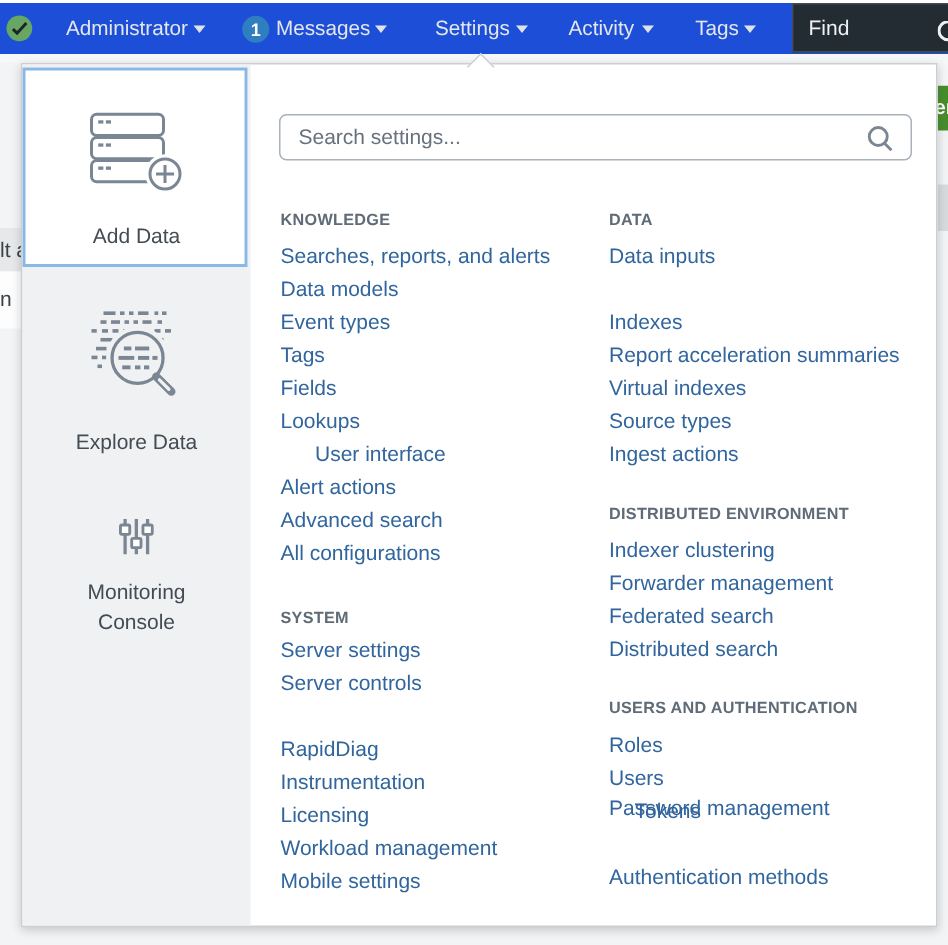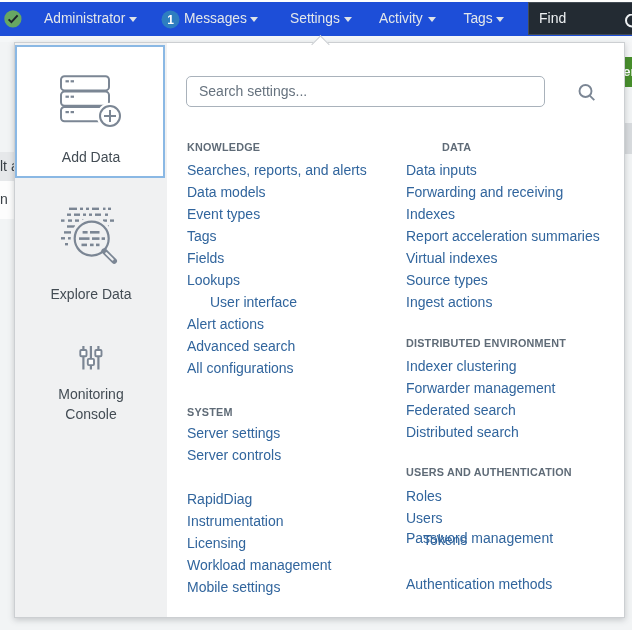--- a/index.html
+++ b/index.html
@@ -24,21 +24,21 @@
 #rlight { position:absolute; left:624px; top:42px; width:8px; height:15px; background:#f5f6f7; }
 
 
 #panel { position:absolute; left:14px; top:42px; width:611px; height:576px; background:#fff; border:1px solid #cccfd2; box-shadow:0 2px 6px rgba(60,64,70,0.25); }
 #notch { position:absolute; left:299px; top:-5px; width:13px; height:13px; background:#fff; border-left:1px solid #c9cdd1; border-top:1px solid #c9cdd1; transform:rotate(45deg); }
 #leftcol { position:absolute; left:0; top:0; width:152px; height:574px; background:#f0f1f2; }
 #tile { position:absolute; left:0px; top:2px; width:150px; height:133px; background:#fff; border:2px solid #8ab8e4; }
 .tilelabel { position:absolute; width:152px; text-align:center; color:#434c54; font-size:14px; line-height:20px; }
 
 
-#sinput { position:absolute; left:171px; top:33px; width:359px; height:31px; border:1px solid #a9b2bb; border-radius:5px; background:#fff; }
+#sinput { position:absolute; left:171px; top:33px; width:422px; height:31px; border:1px solid #a9b2bb; border-radius:5px; background:#fff; }
 #sinput span { position:absolute; left:12px; top:0; line-height:29px; font-size:14px; color:#66727e; }
 
 
 .hdr { position:absolute; font-size:10.8px; font-weight:bold; color:#5f6b77; letter-spacing:0.2px; line-height:22px; white-space:nowrap; }
 .lnk { position:absolute; font-size:14px; color:#31659d; line-height:22px; white-space:nowrap; }
 </style>
 </head>
 <body>
 
 <div id="strip"></div>
@@ -184,23 +184,22 @@
 
   <div class="hdr" style="left:172px; top:358px;">SYSTEM</div>
   <div class="lnk" style="left:172px; top:379px;">Server settings</div>
   <div class="lnk" style="left:172px; top:401px;">Server controls</div>
   <div class="lnk" style="left:172px; top:445px;">RapidDiag</div>
   <div class="lnk" style="left:172px; top:467px;">Instrumentation</div>
   <div class="lnk" style="left:172px; top:489px;">Licensing</div>
   <div class="lnk" style="left:172px; top:533px;">Mobile settings</div>
   <div class="lnk" style="left:172px; top:511px;">Workload management</div>
 
-  <div class="hdr" style="left:391px; top:93px;margin-left:36px;">DATA</div>
+  <div class="hdr" style="left:391px; top:93px;">DATA</div>
   <div class="lnk" style="left:391px; top:116px;">Data inputs</div>
-  <div class="lnk" style="left:391px; top:138px;">Forwarding and receiving</div>
   <div class="lnk" style="left:391px; top:160px;">Indexes</div>
   <div class="lnk" style="left:391px; top:182px;">Report acceleration summaries</div>
   <div class="lnk" style="left:391px; top:204px;">Virtual indexes</div>
   <div class="lnk" style="left:391px; top:226px;">Source types</div>
   <div class="lnk" style="left:391px; top:248px;">Ingest actions</div>
 
   <div class="hdr" style="left:391px; top:289px;">DISTRIBUTED ENVIRONMENT</div>
   <div class="lnk" style="left:391px; top:312px;">Indexer clustering</div>
   <div class="lnk" style="left:391px; top:334px;">Forwarder management</div>
   <div class="lnk" style="left:391px; top:356px;">Federated search</div>

